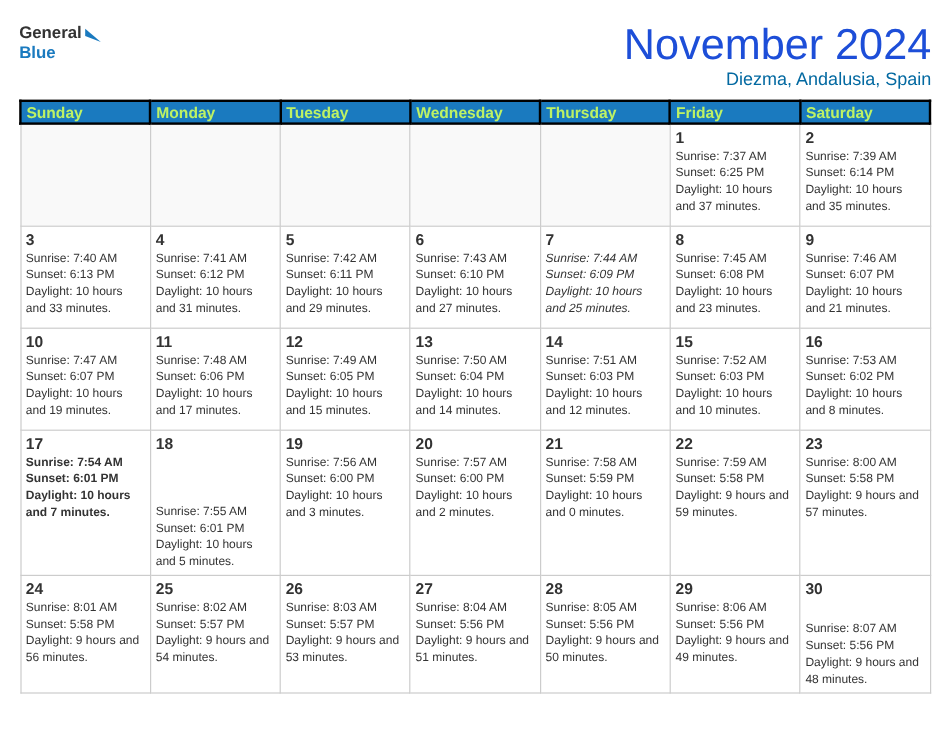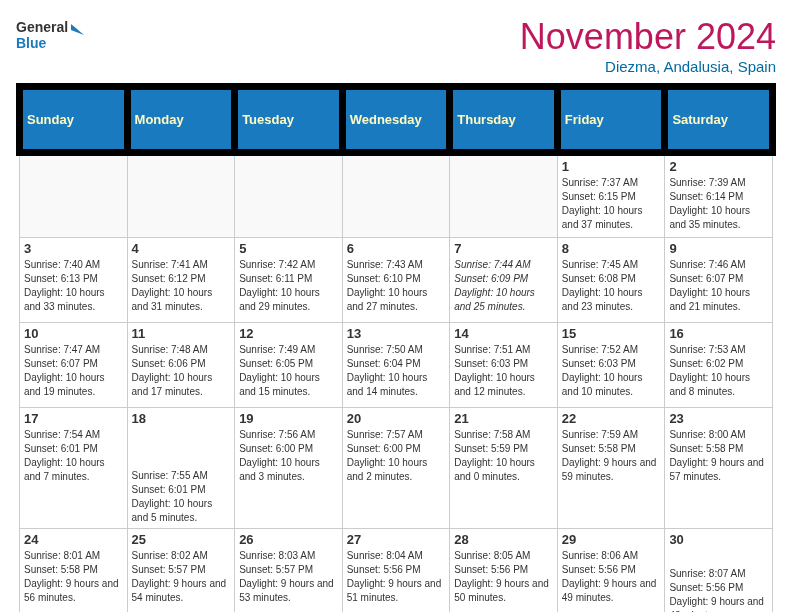--- a/index.html
+++ b/index.html
@@ -20,39 +20,39 @@
       display: flex;
       align-items: center;
       gap: 4px;
     }
     .title-block {
       text-align: right;
     }
     .month-title {
       font-size: 36px;
       font-weight: normal;
-      color: #be185d;
+      color: #1d4ed8;
     }
     .location-title {
       font-size: 15px;
       color: #0369a1;
     }
     .calendar {
       width: 100%;
       border-collapse: collapse;
       table-layout: fixed;
     }
     .calendar th {
       background: #1a7abf;
-      color: #fef9c3;
+      color: #bef264;
       font-size: 13px;
       font-weight: bold;
-      padding: 22px 4px;
+      padding: 1px 4px;
       text-align: left;
-      border: 7px solid #000000;
+      border: 2px solid #000000;
     }
     .calendar td {
       border: 1px solid #ccc;
       vertical-align: top;
       padding: 3px 4px;
       font-size: 10.5px;
       color: #333;
       height: 85px;
       background: #fff;
     }
@@ -102,21 +102,21 @@
   <tbody id="calendar-body">
       <tr>
         <td class="empty"></td>
         <td class="empty"></td>
         <td class="empty"></td>
         <td class="empty"></td>
         <td class="empty"></td>
         <td>
           <div class="day-number">1</div>
           <div class="cell-info" style="white-space: pre-line;">Sunrise: 7:37 AM
-Sunset: 6:15 PM
+Sunset: 6:25 PM
 Daylight: 10 hours and 37 minutes.</div>
         </td>
         <td>
           <div class="day-number">2</div>
           <div class="cell-info" style="white-space: pre-line;">Sunrise: 7:39 AM
 Sunset: 6:14 PM
 Daylight: 10 hours and 35 minutes.</div>
         </td>
       </tr>
       <tr>
@@ -203,21 +203,21 @@
         <td>
           <div class="day-number">16</div>
           <div class="cell-info" style="white-space: pre-line;">Sunrise: 7:53 AM
 Sunset: 6:02 PM
 Daylight: 10 hours and 8 minutes.</div>
         </td>
       </tr>
       <tr>
         <td>
           <div class="day-number">17</div>
-          <div class="cell-info" style="white-space: pre-line;">Sunrise: 7:54 AM
+          <div class="cell-info" style="white-space: pre-line; font-weight: bold;">Sunrise: 7:54 AM
 Sunset: 6:01 PM
 Daylight: 10 hours and 7 minutes.</div>
         </td>
         <td>
           <div class="day-number">18</div>
           <div class="cell-info" style="white-space: pre-line; margin-top: 43px;">Sunrise: 7:55 AM
 Sunset: 6:01 PM
 Daylight: 10 hours and 5 minutes.</div>
         </td>
         <td>

